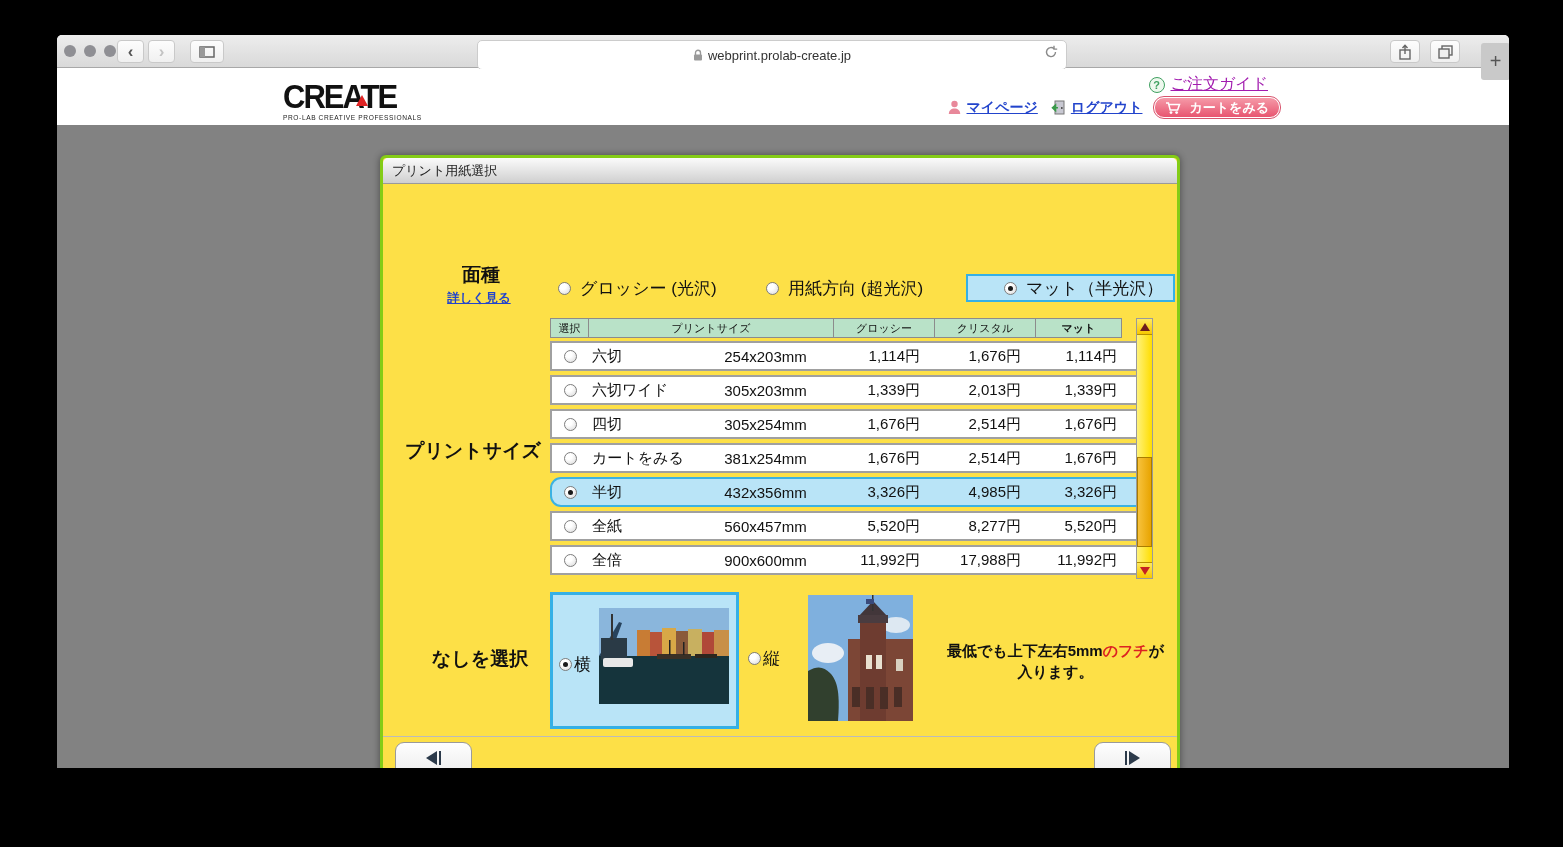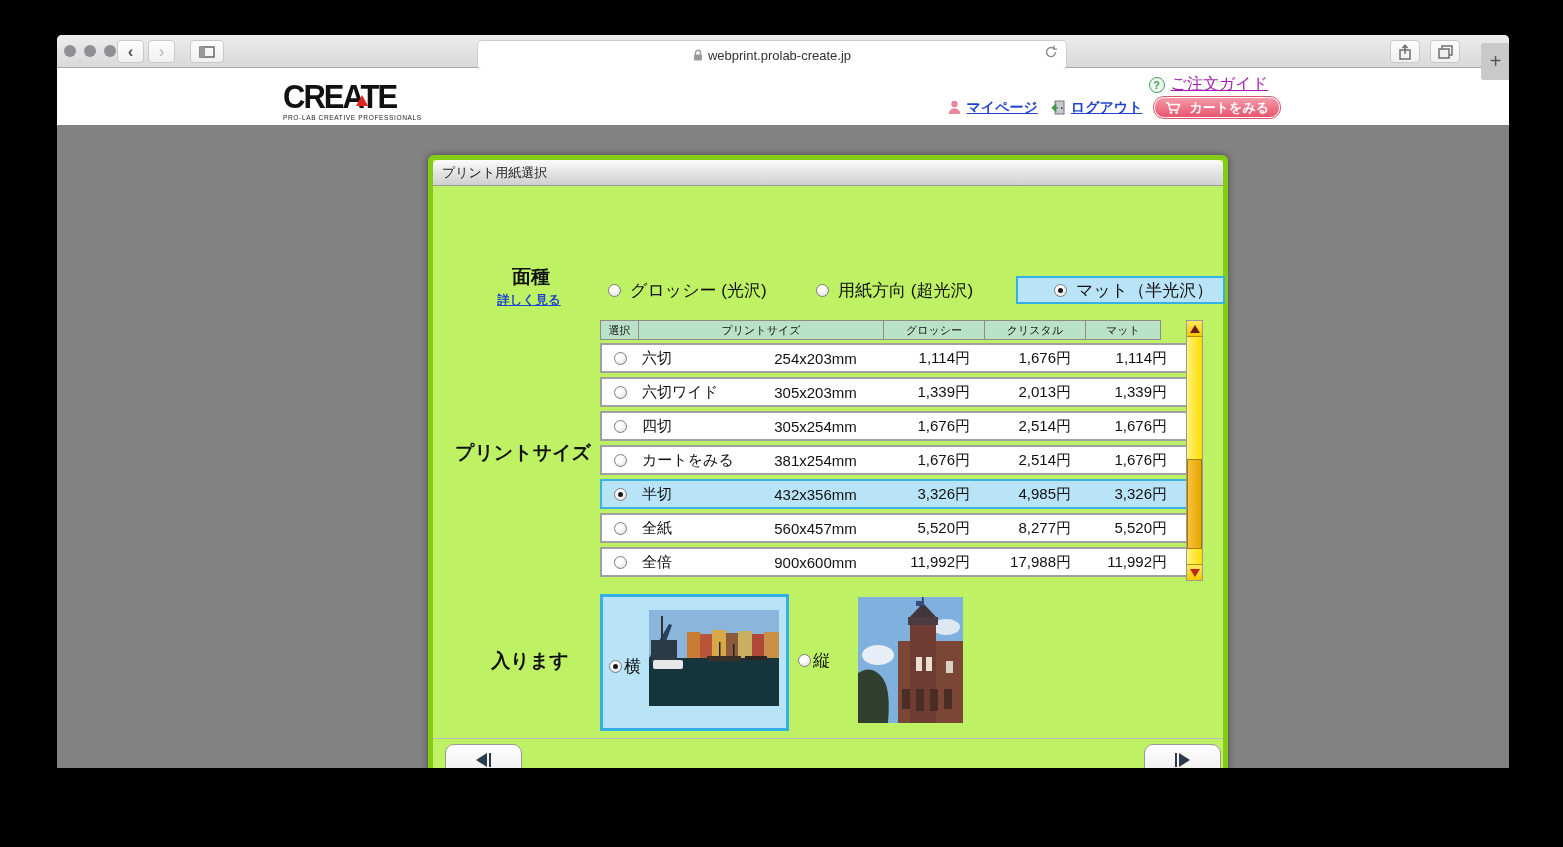--- a/index.html
+++ b/index.html
@@ -26,21 +26,21 @@
   .hdr-row{height:23px;display:flex;align-items:center;justify-content:flex-end;gap:6px;}
   .guide-link{font-family:"Liberation Serif","DejaVu Serif",serif;font-size:16px;color:#a21caf;text-decoration:underline;}
   .help-ic{width:16px;height:16px;border-radius:50%;border:1.5px solid #3fa060;color:#3fa060;font-size:11px;font-weight:bold;display:inline-flex;align-items:center;justify-content:center;background:#eef8ee;}
   .blue-link{font-size:14px;font-weight:bold;color:#2244cc;text-decoration:underline;}
   .cart-btn{height:21px;background:linear-gradient(#f59aa8,#e85570);border:1px solid #fff;outline:1px solid #d8546e;border-radius:10px;color:#fff;font-size:13px;font-weight:bold;display:inline-flex;align-items:center;gap:8px;padding:0 10px;}
 
   
   .pagebg{position:absolute;left:0;top:90px;width:100%;height:643px;background:#828282;}
 
   
-  .dialog{position:absolute;left:323px;top:30px;width:800px;height:645px;background:#bef264;border:5px solid #84cc16;border-radius:6px 6px 0 0;box-shadow:0 0 7px rgba(0,0,0,.45);margin-left:48px;}
+  .dialog{position:absolute;left:323px;top:30px;width:800px;height:645px;background:#fde047;border:3px solid #84cc16;border-radius:6px 6px 0 0;box-shadow:0 0 7px rgba(0,0,0,.45);}
   .dlg-title{height:26px;background:linear-gradient(#fbfbfb,#cfcfcf);border-bottom:1px solid #9a9a9a;border-radius:5px 5px 0 0;font-size:13px;color:#222;display:flex;align-items:center;padding-left:9px;}
   .dlg-heading{position:absolute;left:0;top:32px;width:100%;text-align:center;font-size:21px;font-weight:bold;color:#111;}
 
   
   .steps{position:absolute;left:0;top:64px;width:100%;display:flex;justify-content:center;gap:3px;}
   .step{position:relative;height:36px;background:#f0a35c;clip-path:polygon(0 0,calc(100% - 13px) 0,100% 50%,calc(100% - 13px) 100%,0 100%);}
   .step-in{position:absolute;left:2px;top:2px;width:calc(100% - 4px);height:32px;background:#fff;clip-path:polygon(0 0,calc(100% - 12px) 0,100% 50%,calc(100% - 12px) 100%,0 100%);display:flex;align-items:center;padding:0 18px 0 12px;}
   .step.active .step-in{background:#fcf3a8;}
   .step-in span{font-size:14px;font-weight:bold;color:#222;white-space:nowrap;}
 
@@ -54,24 +54,24 @@
   
   .radio{width:13px;height:13px;border-radius:50%;border:1px solid #7d7d7d;background:radial-gradient(circle at 35% 30%,#fff 30%,#d8d8d8);display:inline-block;position:relative;flex:none;}
   .radio.on::after{content:"";position:absolute;left:3px;top:3px;width:5px;height:5px;border-radius:50%;background:#1a1a1a;}
 
   
   .size-label{position:absolute;left:10px;top:280px;width:160px;text-align:center;font-size:19px;font-weight:bold;color:#111;}
   .table{position:absolute;left:167px;top:160px;width:603px;height:261px;}
   .thead{display:flex;height:20px;}
   .th{background:#b9e2c8;border:1.5px solid #8c8c8c;border-right:none;font-size:11px;color:#111;display:flex;align-items:center;justify-content:center;}
   .th:last-child{border-right:1.5px solid #8c8c8c;}
-  .hc0{width:38px;}.hc1{width:245px;}.hc2{width:101px;}.hc3{width:101px;}.hc4{width:76px;}
+  .hc0{width:38px;}.hc1{width:245px;}.hc2{width:101px;}.hc3{width:101px;}.hc4{width:87px;font-weight:bold;}
   .rows{margin-top:3px;}
   .trow{display:flex;align-items:center;height:30px;border:2px solid #a0a0a0;background:#fff;margin-bottom:4px;}
-  .trow.sel{background:#b9e4f7;border-color:#3cb2e2;}
+  .trow.sel{background:#b9e4f7;border-color:#3cb2e2;border-radius:11px;}
   .td{font-size:15px;color:#111;}
   .td.rsel{width:36px;display:flex;justify-content:center;}
   .td.name{width:110px;padding-left:4px;}
   .td.dims{width:135px;text-align:center;}
   .td.p1,.td.p2{width:101px;text-align:right;padding-right:14px;}
   .td.p3{width:96px;text-align:right;padding-right:14px;}
   
   .vscroll{position:absolute;right:0;top:0;width:17px;height:261px;border:1px solid #9a9a9a;background:linear-gradient(90deg,#fff27a,#ffdd00);}
   .sb-btn{position:absolute;left:0;width:15px;height:16px;background:linear-gradient(#ffe95e,#f7c800);border-bottom:1px solid #b89000;display:flex;align-items:center;justify-content:center;}
   .sb-btn.up{top:0;}
@@ -322,21 +322,21 @@
             <div class="sb-btn up">
                 <span class="tri-up"></span>
               </div>
             <div class="sb-thumb"></div>
             <div class="sb-btn down">
                 <span class="tri-down"></span>
               </div>
           </div>
         </div>
 
-        <div class="orient-label">入ります</div>
+        <div class="orient-label">なしを選択</div>
         <div class="ori-box">
           <div class="ori-radio-h">
             <span class="radio on"></span>
             <span>横</span>
           </div>
           <svg class="photo-land" viewBox="0 0 130 96">
             <rect width="130" height="50" fill="#8ab6dc"></rect>
             <rect x="38" y="22" width="13" height="26" fill="#c87c34"></rect>
             <rect x="51" y="24" width="12" height="24" fill="#b8543a"></rect>
             <rect x="63" y="20" width="14" height="28" fill="#d8a847"></rect>
@@ -371,20 +371,24 @@
           <path d="M58 4h8v5h-8z" fill="#3a4a7a"></path>
           <rect x="58" y="60" width="6" height="14" fill="#e8e0d0"></rect>
           <rect x="68" y="60" width="6" height="14" fill="#e8e0d0"></rect>
           <rect x="88" y="64" width="7" height="12" fill="#d8d0c0"></rect>
           <rect x="44" y="92" width="8" height="20" fill="#4a2e26"></rect>
           <rect x="58" y="92" width="8" height="22" fill="#4a2e26"></rect>
           <rect x="72" y="92" width="8" height="22" fill="#4a2e26"></rect>
           <rect x="86" y="92" width="8" height="20" fill="#4a2e26"></rect>
           <path d="M0 126V76c10-6 16-4 22 2 8 8 10 22 8 48z" fill="#31402e"></path>
         </svg>
+        <div class="ori-note">
+          <span>最低でも上下左右5mm</span><span class="em">のフチ</span><span>が</span><br>
+          <span>入ります。</span>
+        </div>
 
         <div class="dlg-footsep"></div>
         <div class="foot-btn back">
           <span class="fb-ic">
               <span class="fb-tri-l"></span>
               <span class="gap"></span>
               <span class="fb-bar"></span>
             </span>
           <span class="fb-label">もどる</span>
         </div>

